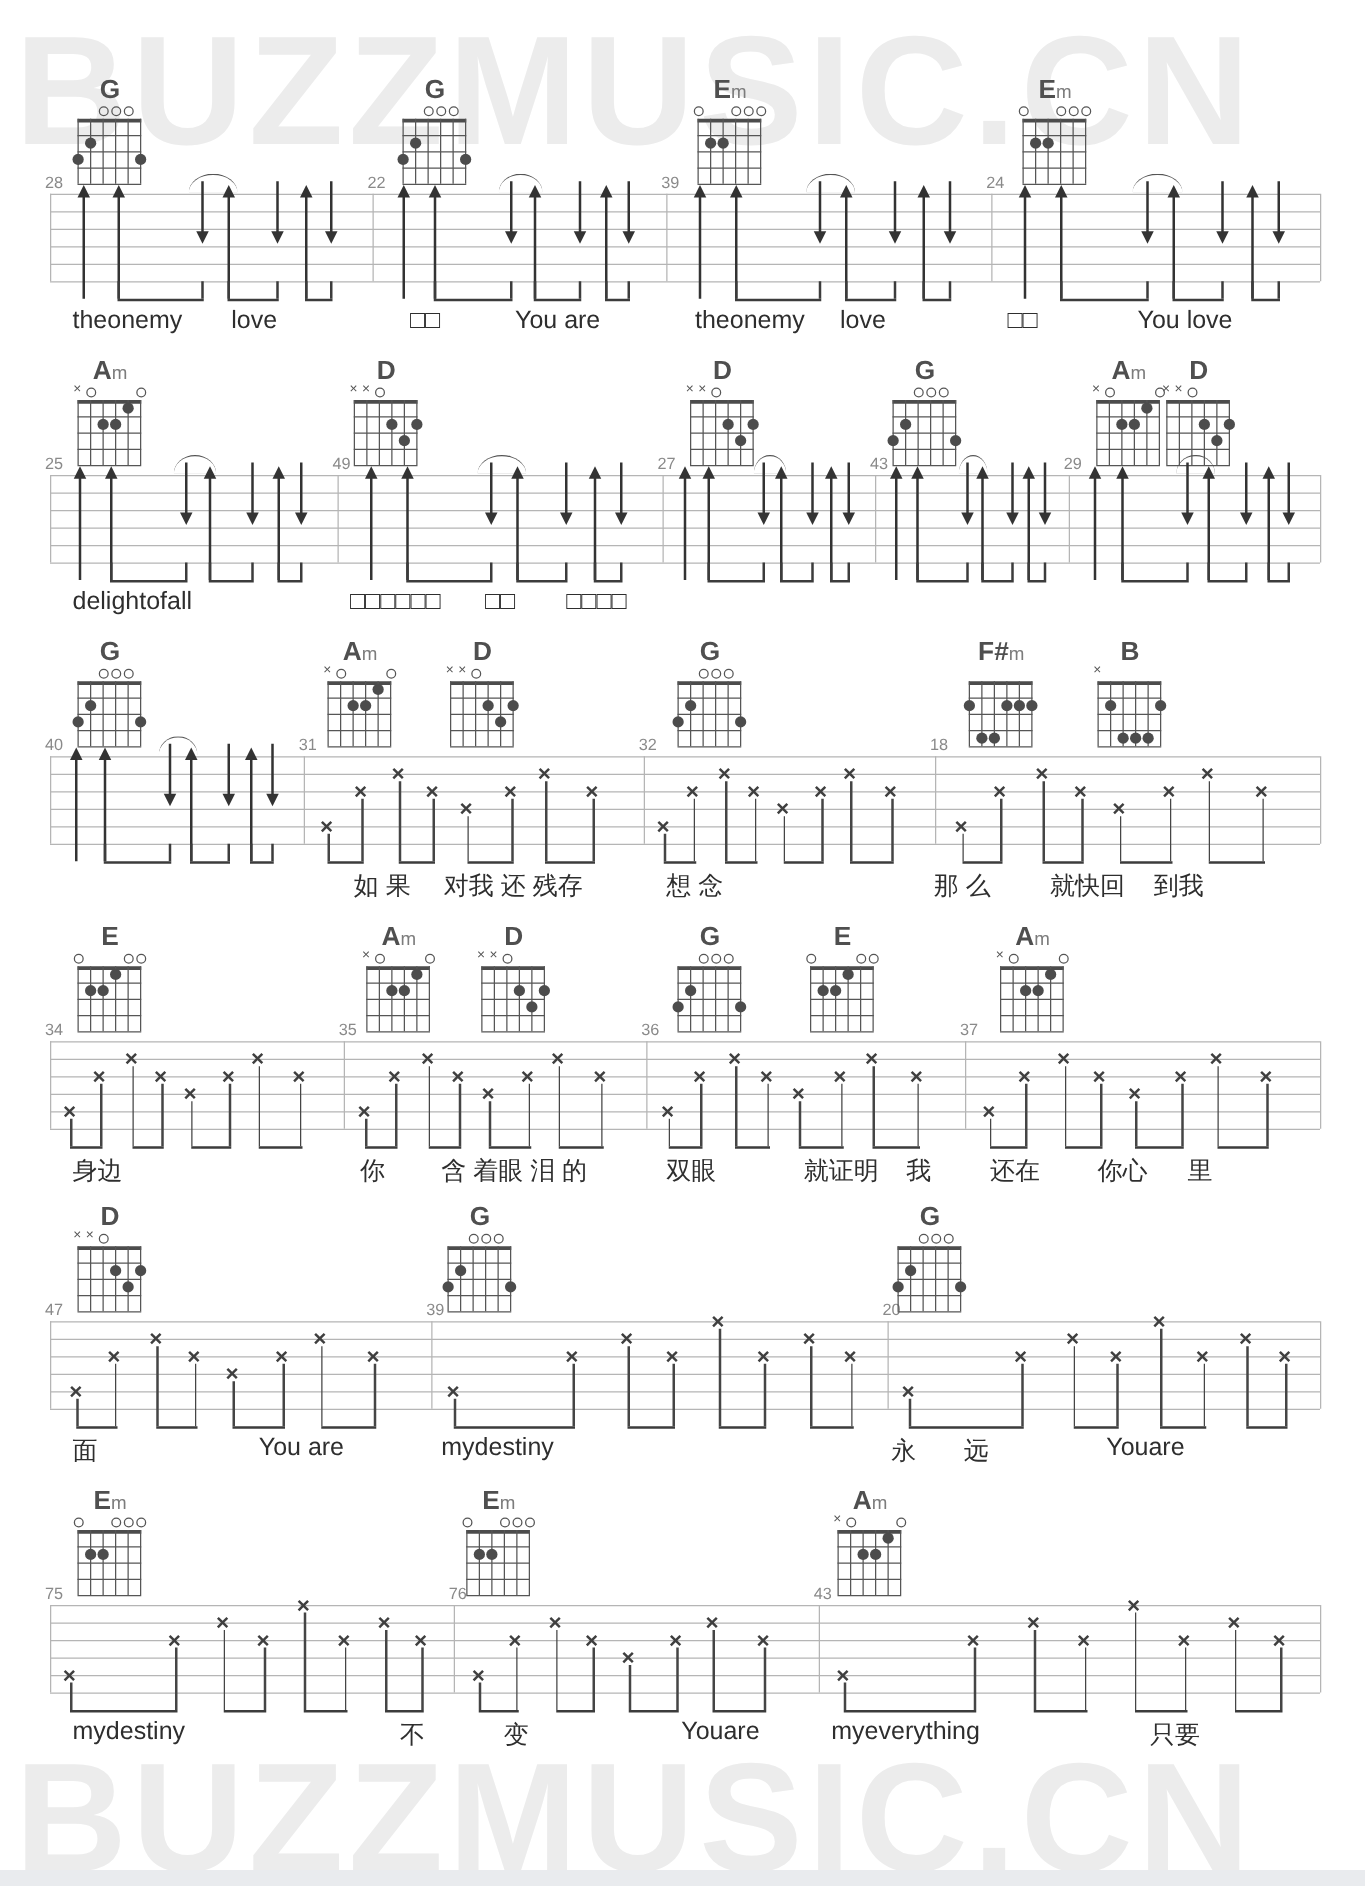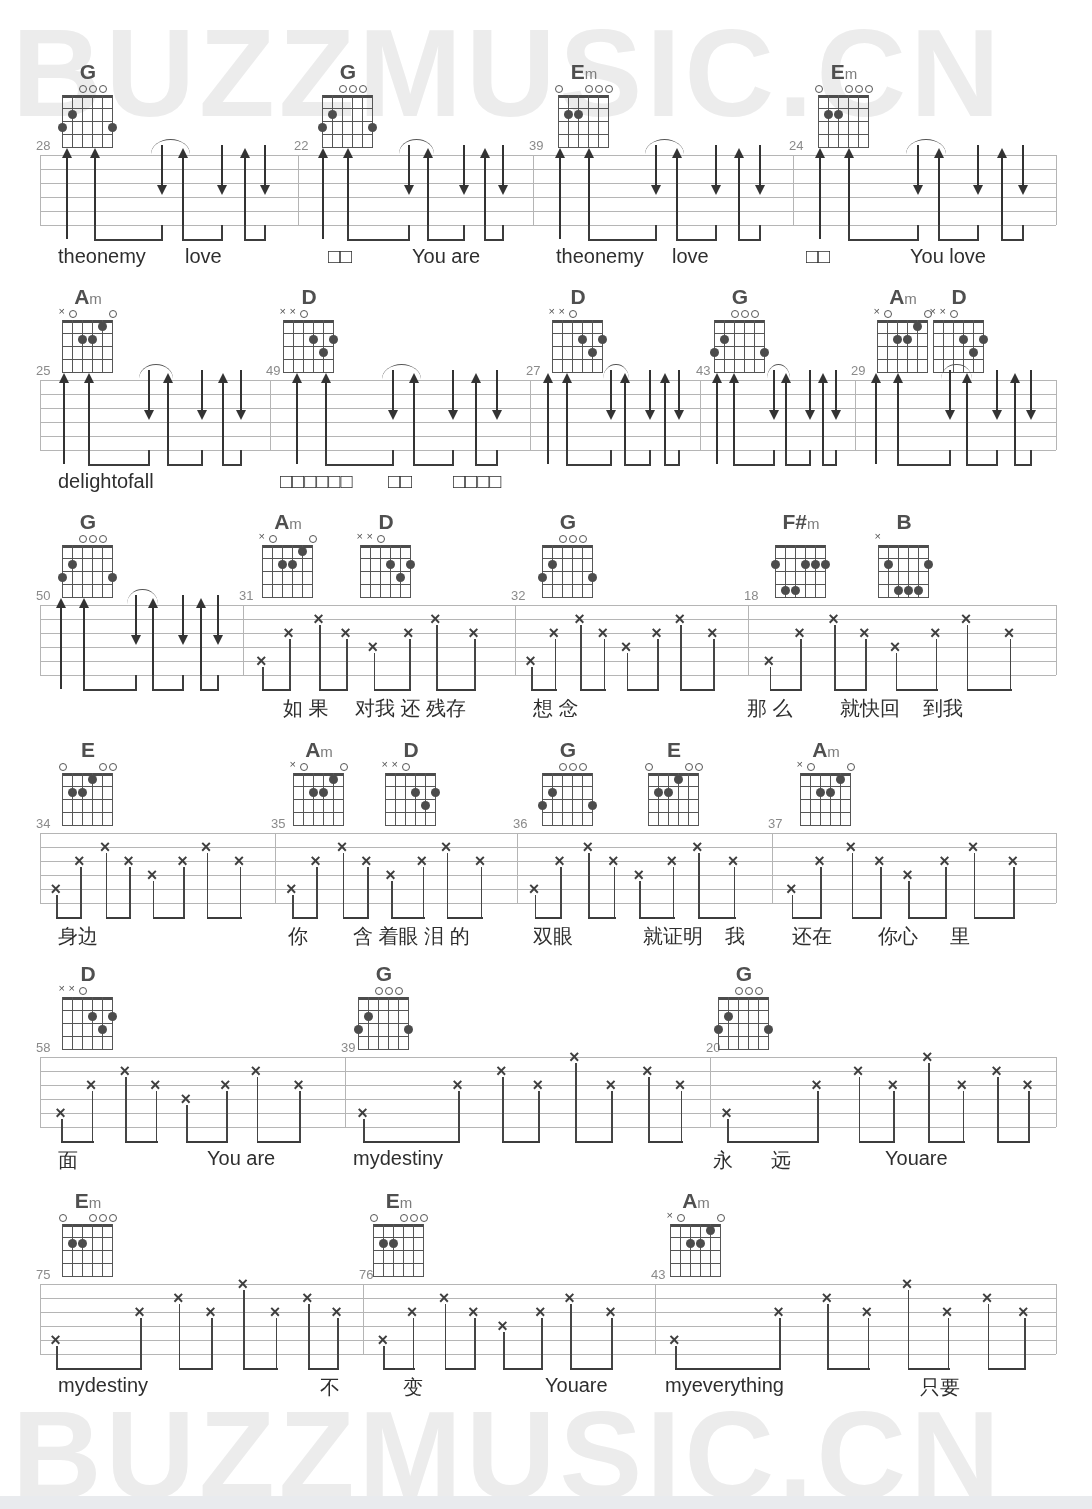--- a/index.html
+++ b/index.html
@@ -515,21 +515,21 @@
       <div class="hline" style="left: 40px; top: 619px; width: 1016px;"></div>
       <div class="hline" style="left: 40px; top: 633px; width: 1016px;"></div>
       <div class="hline" style="left: 40px; top: 647px; width: 1016px;"></div>
       <div class="hline" style="left: 40px; top: 661px; width: 1016px;"></div>
       <div class="hline" style="left: 40px; top: 675px; width: 1016px;"></div>
       <div class="vline" style="left: 40px; top: 605px; height: 70px;"></div>
       <div class="vline" style="left: 243px; top: 605px; height: 70px;"></div>
       <div class="vline" style="left: 515px; top: 605px; height: 70px;"></div>
       <div class="vline" style="left: 748px; top: 605px; height: 70px;"></div>
       <div class="vline" style="left: 1056px; top: 605px; height: 70px;"></div>
-      <div class="mnum" style="left: 36px; top: 588px;">50</div>
+      <div class="mnum" style="left: 36px; top: 588px;">40</div>
       <div class="mnum" style="left: 239px; top: 588px;">31</div>
       <div class="mnum" style="left: 511px; top: 588px;">32</div>
       <div class="mnum" style="left: 744px; top: 588px;">18</div>
       <div class="chord" style="left: 62px; top: 512px;">
         <div class="cname">G</div>
         <div class="marker-o" style="left: 17px;"></div>
         <div class="marker-o" style="left: 27px;"></div>
         <div class="marker-o" style="left: 37px;"></div>
         <div class="nut"></div>
         <div class="fretline" style="top: 46px;"></div>
@@ -963,21 +963,21 @@
       <div class="hline" style="left: 40px; top: 1057px; width: 1016px;"></div>
       <div class="hline" style="left: 40px; top: 1071px; width: 1016px;"></div>
       <div class="hline" style="left: 40px; top: 1085px; width: 1016px;"></div>
       <div class="hline" style="left: 40px; top: 1099px; width: 1016px;"></div>
       <div class="hline" style="left: 40px; top: 1113px; width: 1016px;"></div>
       <div class="hline" style="left: 40px; top: 1127px; width: 1016px;"></div>
       <div class="vline" style="left: 40px; top: 1057px; height: 70px;"></div>
       <div class="vline" style="left: 345px; top: 1057px; height: 70px;"></div>
       <div class="vline" style="left: 710px; top: 1057px; height: 70px;"></div>
       <div class="vline" style="left: 1056px; top: 1057px; height: 70px;"></div>
-      <div class="mnum" style="left: 36px; top: 1040px;">58</div>
+      <div class="mnum" style="left: 36px; top: 1040px;">47</div>
       <div class="mnum" style="left: 341px; top: 1040px;">39</div>
       <div class="mnum" style="left: 706px; top: 1040px;">20</div>
       <div class="chord" style="left: 62px; top: 964px;">
         <div class="cname">D</div>
         <div class="marker-x" style="left: -3.5px;">×</div>
         <div class="marker-x" style="left: 6.5px;">×</div>
         <div class="marker-o" style="left: 17px;"></div>
         <div class="nut"></div>
         <div class="fretline" style="top: 46px;"></div>
         <div class="fretline" style="top: 59px;"></div>

